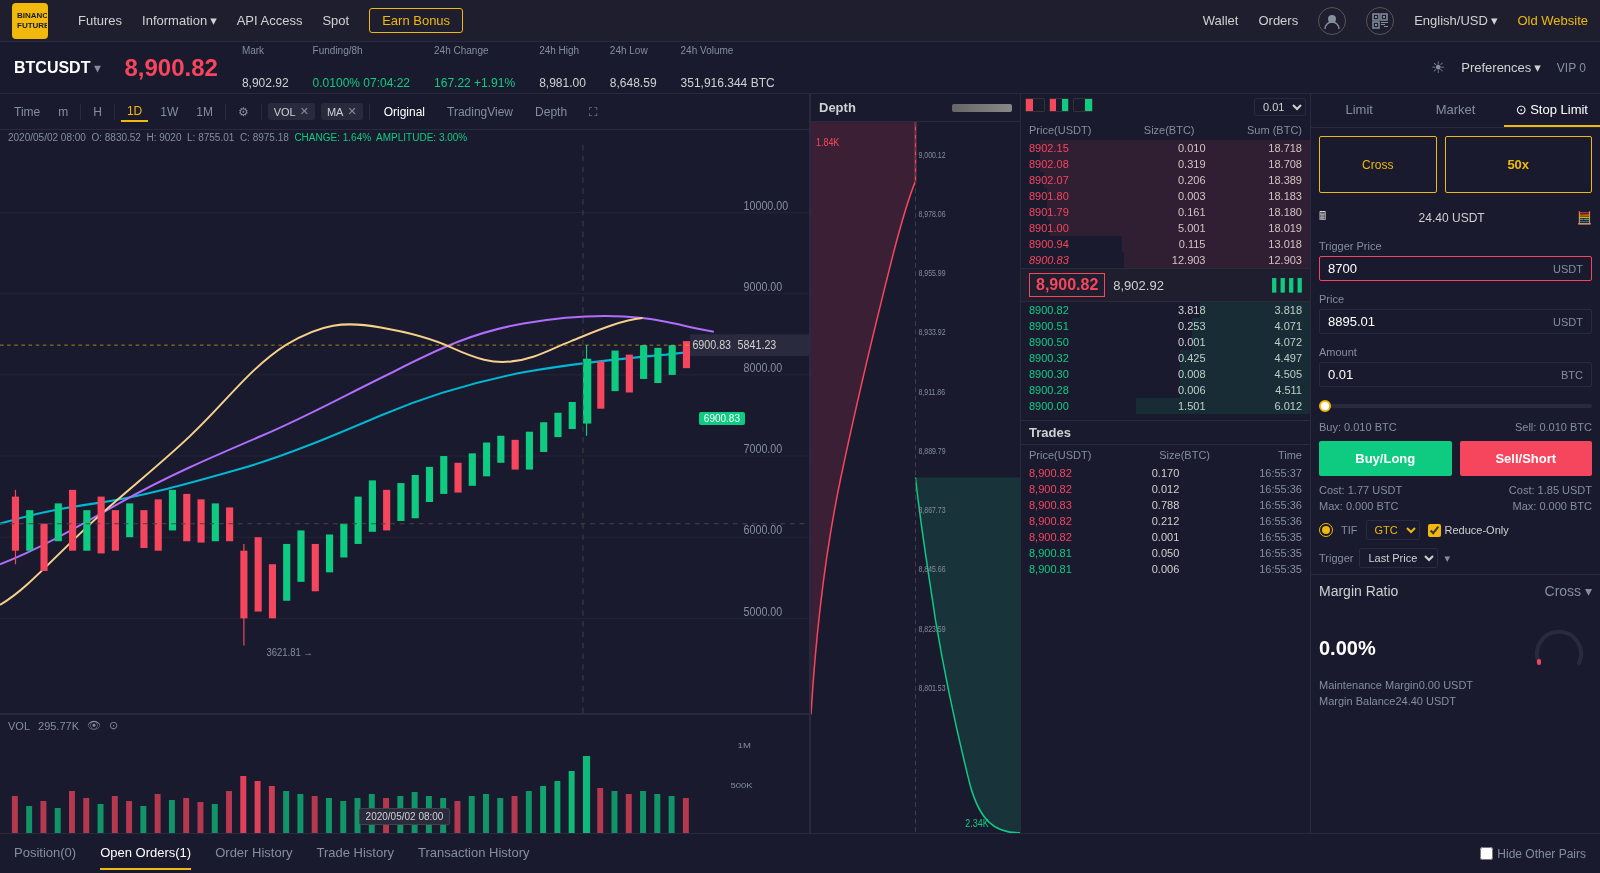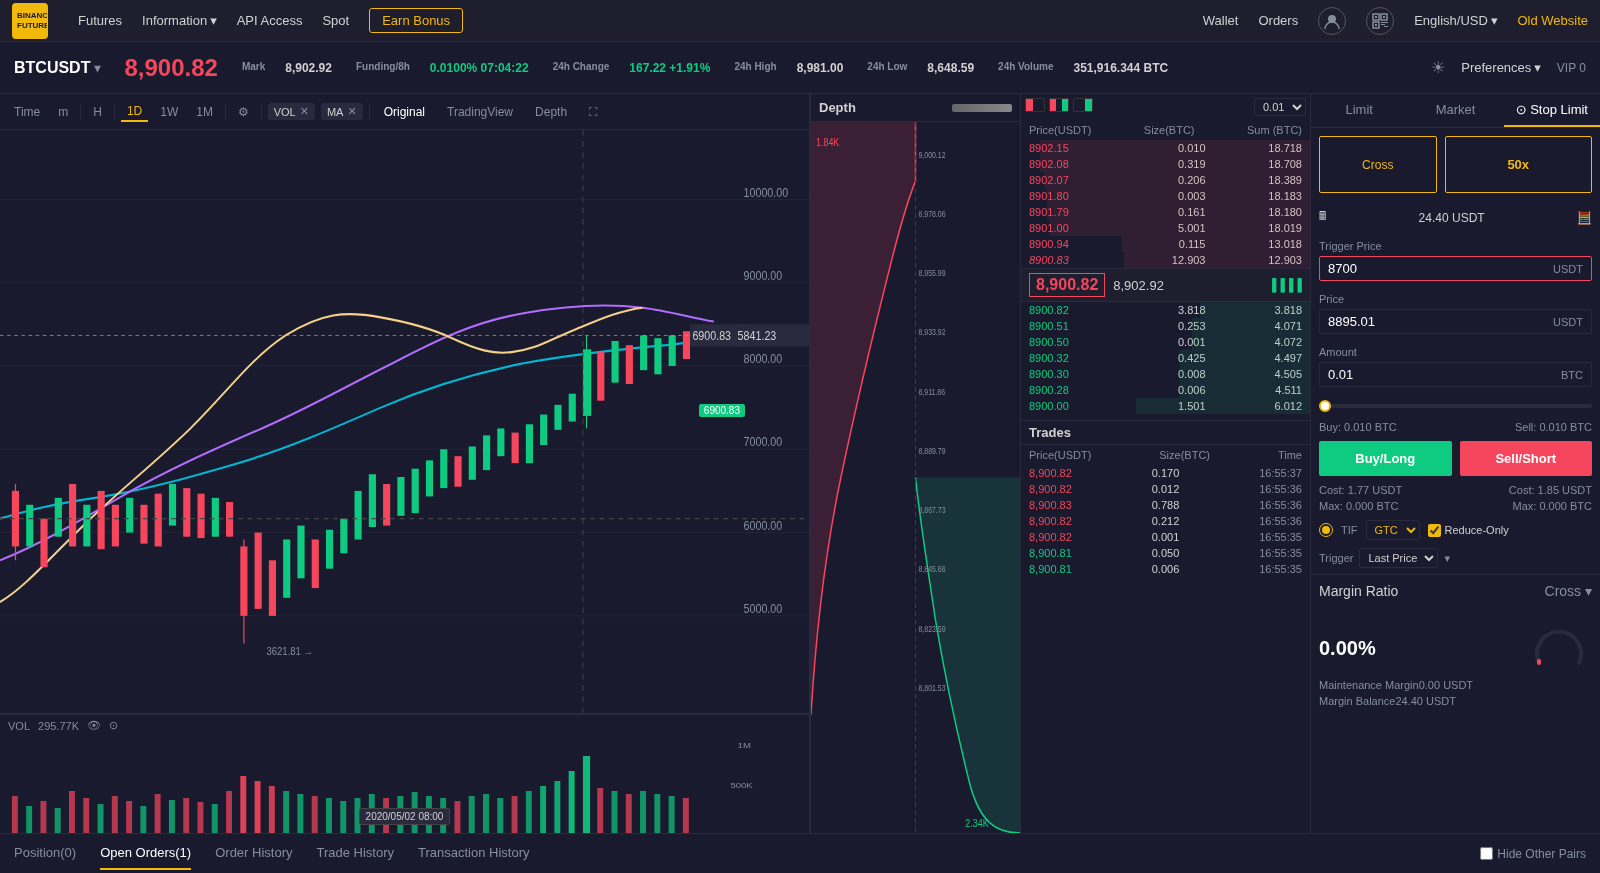--- a/index.html
+++ b/index.html
@@ -14,21 +14,21 @@
     .earn-bonus-btn { background: transparent; border: 1px solid #f0b90b; color: #f0b90b; padding: 4px 12px; border-radius: 3px; cursor: pointer; font-size: 13px; }
     .header-right { margin-left: auto; display: flex; align-items: center; gap: 20px; }
     .header-right .nav-item { color: #d1d1d1; }
     .user-icon { width: 28px; height: 28px; border-radius: 50%; border: 1px solid #555; display: flex; align-items: center; justify-content: center; cursor: pointer; }
     .old-website { color: #f0b90b; cursor: pointer; font-size: 13px; }
     
     
     #ticker-bar { background: #1a1a2e; height: 52px; display: flex; align-items: center; padding: 0 14px; border-bottom: 1px solid #2a2a3e; gap: 24px; }
     .ticker-symbol { font-size: 16px; font-weight: bold; color: #fff; display: flex; align-items: center; gap: 4px; }
     .ticker-price { font-size: 24px; font-weight: bold; color: #f6465d; }
-    .ticker-stat { display: flex; flex-direction: row; gap: 20px; font-weight: bold; }
+    .ticker-stat { display: flex; flex-direction: column; gap: 20px; }
     .ticker-stat-label { color: #848e9c; font-size: 10px; }
     .ticker-stat-value { color: #d1d1d1; font-size: 12px; }
     .ticker-stat-value.green { color: #0ecb81; }
     .ticker-right { margin-left: auto; display: flex; align-items: center; gap: 16px; }
     
     
     #main { display: flex; height: calc(873px - 42px - 52px - 40px); }
     
     
     #chart-area { flex: 1; display: flex; flex-direction: column; border-right: 1px solid #2a2a3e; }
@@ -279,20 +279,29 @@
         <span>MA</span>
         <span class="tag-x">✕</span>
       </div>
       <span class="toolbar-sep"></span>
       <span class="chart-view-btn active">Original</span>
       <span class="chart-view-btn">TradingView</span>
       <span class="chart-view-btn">Depth</span>
       <span class="chart-view-btn">⛶</span>
     </div>
 
+    <div class="chart-indicators" style="padding:2px 8px;font-size:10px;color:#848e9c;flex-shrink:0;">
+      <span>2020/05/02 08:00</span>&nbsp;
+      <span>O: 8830.52</span>&nbsp;
+      <span>H: 9020</span>&nbsp;
+      <span>L: 8755.01</span>&nbsp;
+      <span>C: 8975.18</span>&nbsp;
+      <span style="color:#0ecb81;">CHANGE: 1.64%</span>&nbsp;
+      <span style="color:#0ecb81;">AMPLITUDE: 3.00%</span>
+    </div>
 
     <div class="chart-main" style="flex:1;position:relative;overflow:hidden;min-height:0;">
       <svg id="chart-svg" viewBox="0 0 680 420" preserveAspectRatio="none" style="width:100%;height:100%;display:block;">
         <defs>
           <linearGradient id="greenGrad" x1="0%" y1="0%" x2="0%" y2="100%">
             <stop offset="0%" style="stop-color:#0ecb81;stop-opacity:0.3"></stop>
             <stop offset="100%" style="stop-color:#0ecb81;stop-opacity:0"></stop>
           </linearGradient>
         </defs>
         <rect width="680" height="420" fill="#1a1a2e"></rect>

